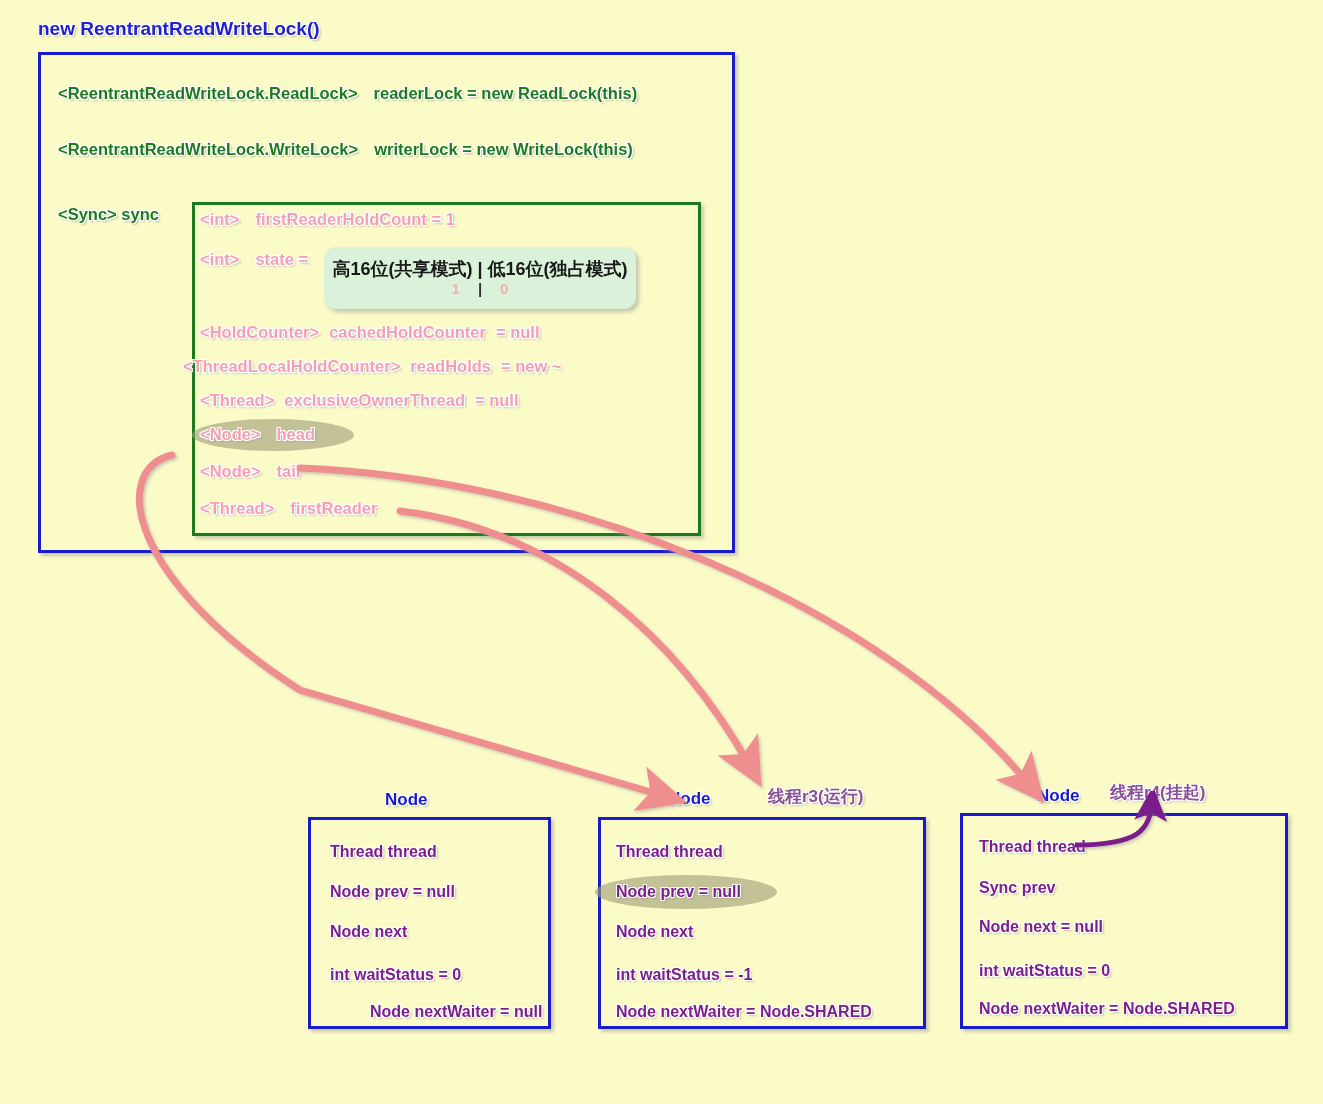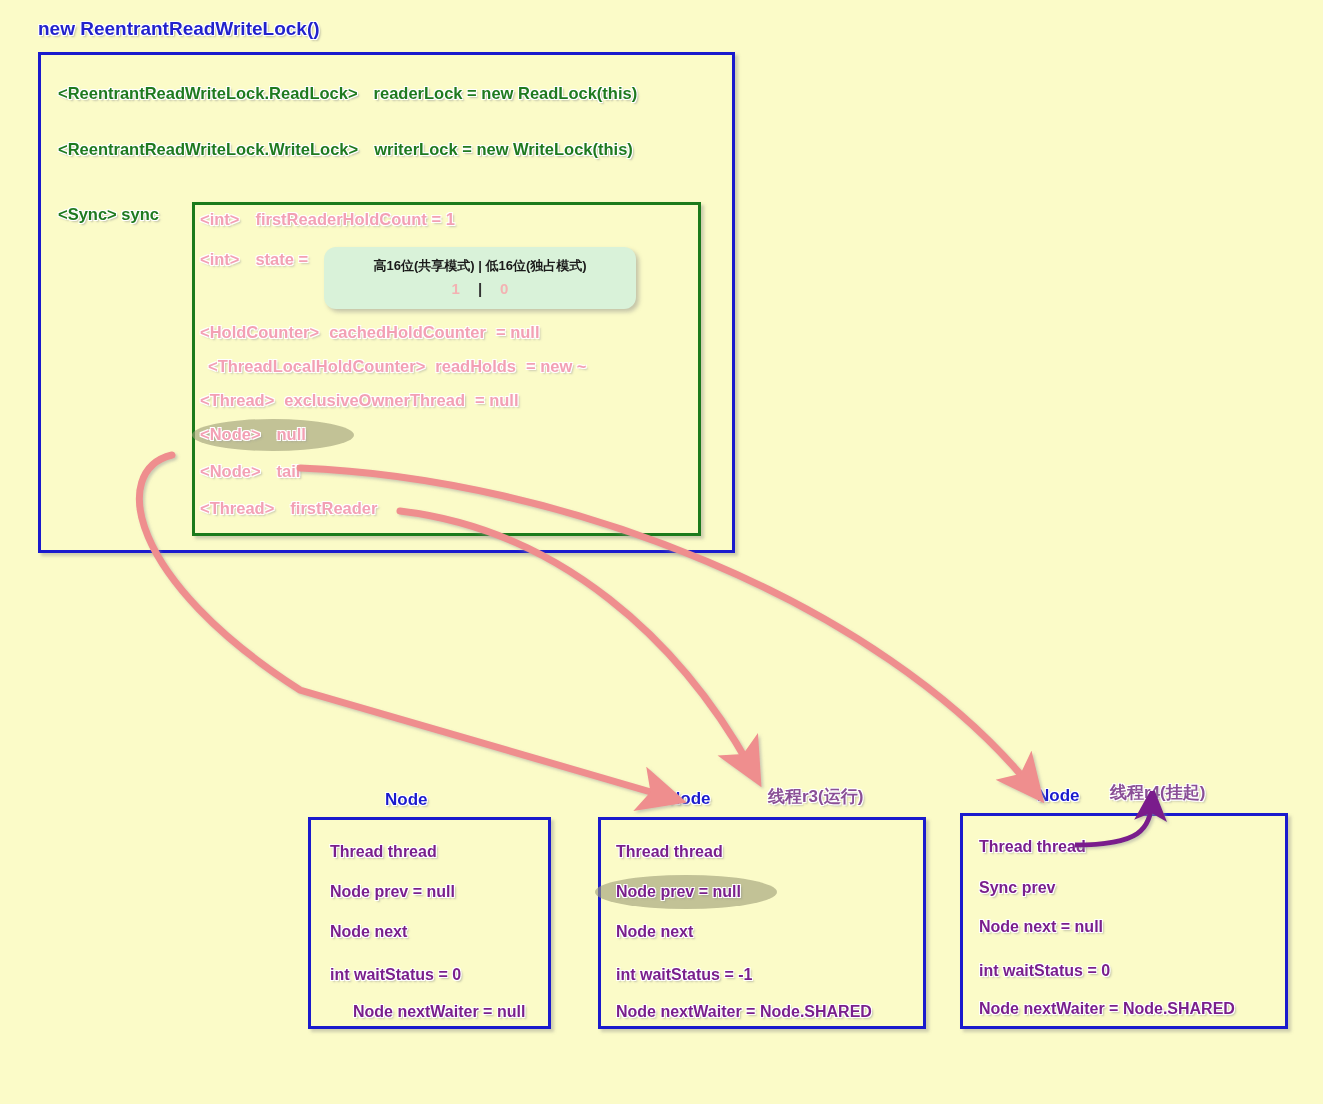--- a/index.html
+++ b/index.html
@@ -71,21 +71,21 @@
     left: 324px; top: 247px;
     width: 312px; height: 62px;
     background: #d9f2d9;
     border-radius: 12px;
     box-shadow: 3px 3px 4px rgba(130,130,130,.45);
   }
   #state-callout .head {
     position: absolute;
     left: 0; right: 0; top: 10px;
     text-align: center;
-    font-size: 13px;
+    font-size: 18px;
     font-weight: bold;
     color: #1a1a1a;
   }
   #state-callout .vals {
     position: absolute;
     left: 0; right: 0; top: 33px;
     text-align: center;
     font-size: 15px;
     font-weight: bold;
   }
@@ -177,47 +177,47 @@
     <div class="head">高16位(共享模式) | 低16位(独占模式)</div>
     <div class="vals">
       <span class="v">1</span><span class="bar">|</span><span class="v">0</span>
     </div>
   </div>
 
   <div class="txt pink-line" style="left:200px; top:324px;">
     <span>&lt;HoldCounter&gt;</span><span class="gap-sm"></span><span>cachedHoldCounter</span><span class="gap-sm"></span><span>= null</span>
   </div>
 
-  <div class="txt pink-line" style="left:208px; top:358px;">
+  <div class="txt pink-line" style="left:183px; top:358px;">
     <span>&lt;ThreadLocalHoldCounter&gt;</span><span class="gap-sm"></span><span>readHolds</span><span class="gap-sm"></span><span>= new ~</span>
   </div>
 
   <div class="txt pink-line" style="left:200px; top:392px;">
     <span>&lt;Thread&gt;</span><span class="gap-sm"></span><span>exclusiveOwnerThread</span><span class="gap-sm"></span><span>= null</span>
   </div>
 
   <div class="txt pink-line" style="left:200px; top:426px; z-index:2;">
-    <span>&lt;Node&gt;</span><span class="gap-md"></span><span>null</span>
+    <span>&lt;Node&gt;</span><span class="gap-md"></span><span>head</span>
   </div>
 
   <div class="txt pink-line" style="left:200px; top:463px;">
     <span>&lt;Node&gt;</span><span class="gap-md"></span><span>tail</span>
   </div>
 
   <div class="txt pink-line" style="left:200px; top:500px;">
     <span>&lt;Thread&gt;</span><span class="gap-md"></span><span>firstReader</span>
   </div>
 
   <div class="node-title" style="left:385px; top:790px;">Node</div>
   <div class="node-box" style="left:308px; top:817px; width:243px; height:212px;"></div>
   <div class="node-field" style="left:330px; top:843px;">Thread thread</div>
   <div class="node-field" style="left:330px; top:883px;">Node prev  = null</div>
   <div class="node-field" style="left:330px; top:923px;">Node next</div>
   <div class="node-field" style="left:330px; top:966px;">int waitStatus = 0</div>
-  <div class="node-field" style="left:330px; top:1003px;padding-left:23px;">Node nextWaiter = null</div>
+  <div class="node-field" style="left:347px; top:1003px;padding-left:23px;">Node nextWaiter = null</div>
 
   <div class="node-title" style="left:668px; top:789px;">Node</div>
   <div class="thread-label" style="left:744px; top:785px;padding-left:24px;">线程r3(运行)</div>
   <div class="node-box" style="left:598px; top:817px; width:328px; height:212px;"></div>
   <div class="hl-ellipse" style="left:595px; top:875px; width:182px; height:34px;"></div>
   <div class="node-field" style="left:616px; top:843px;">Thread thread</div>
   <div class="node-field" style="left:616px; top:883px;">Node prev = null</div>
   <div class="node-field" style="left:616px; top:923px;">Node next</div>
   <div class="node-field" style="left:616px; top:966px;">int waitStatus = -1</div>
   <div class="node-field" style="left:616px; top:1003px;">Node nextWaiter = Node.SHARED</div>

